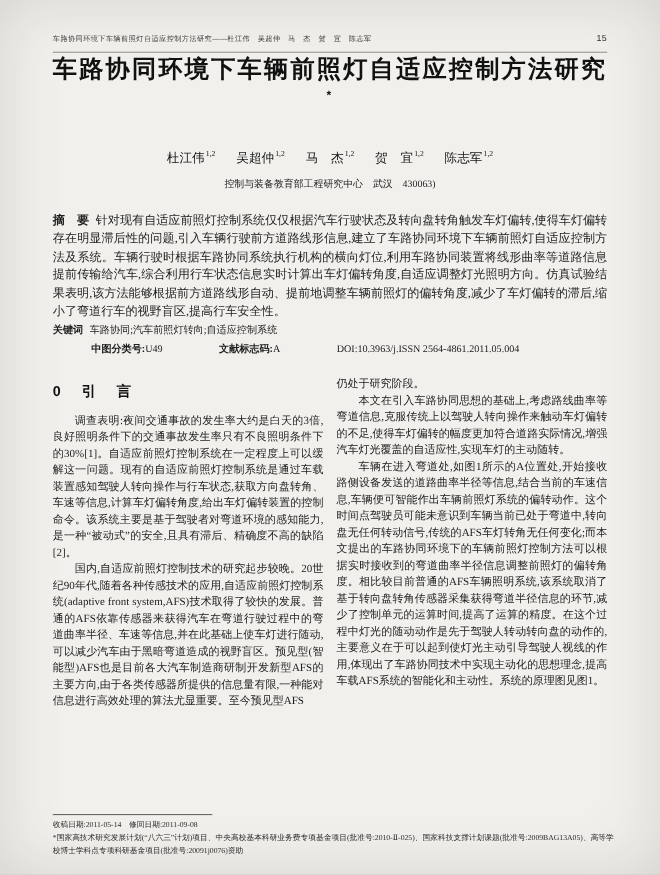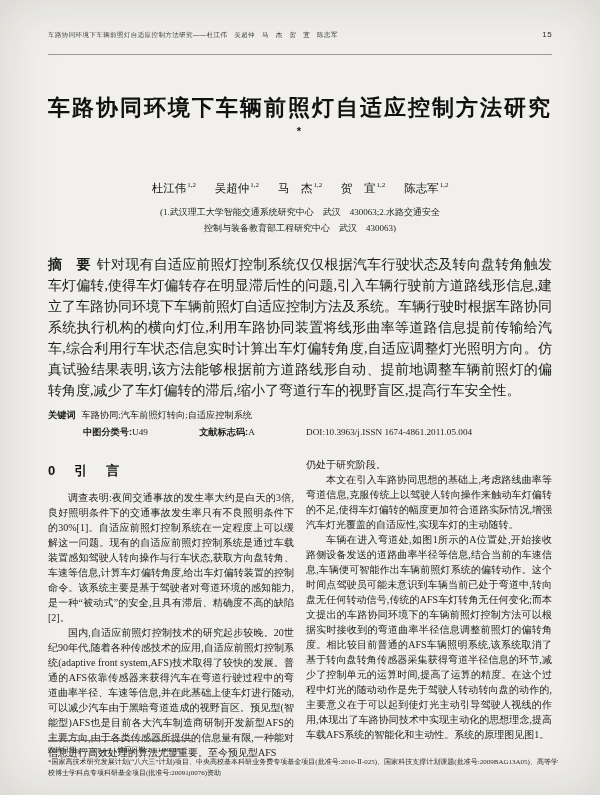--- a/index.html
+++ b/index.html
@@ -8,45 +8,45 @@
   .page {
     width:600px; height:795px; margin:0 auto; position:relative; overflow:hidden;
     background:#f1f0ec; color:#1c1c1c;
     box-shadow: inset 0 0 55px rgba(90,85,75,0.18);
   }
   .inner { padding:30px 48px 0 48px; }
 
   .running-head {
     display:flex; justify-content:space-between; align-items:baseline;
     font-size:6.5px; color:#3b3b3b; letter-spacing:0.4px;
-    border-bottom:1px solid #9a978f; padding-bottom:14px;
+    border-bottom:1px solid #9a978f; padding-bottom:7px;
     font-family:"Liberation Sans","DejaVu Sans",sans-serif;
   }
   .rh-page { font-size:8px; color:#2c2c2c; }
 
   .title {
-    margin-top:38px; text-align:center;
+    text-align:center;
     font-size:22px; font-weight:bold; letter-spacing:2px;
     font-family:"Liberation Sans","DejaVu Sans",sans-serif; color:#111;
   }
   .title sup { font-size:11px; }
 
   .authors { margin-top:32px; text-align:center; font-size:11.5px; color:#161616; }
   .author { margin:0 8px; white-space:nowrap; }
   .author sup { font-size:7px; margin-left:1px; }
 
   .affil { margin-top:10px; text-align:center; font-size:9px; color:#232323; line-height:1.55; }
   .affil + .affil { margin-top:2px; }
 
   .abstract-block {
-    margin-top:18px; font-size:14px; line-height:1.5;
+    margin-top:18px; font-size:11px; line-height:1.5;
     text-align:justify; color:#1e1e1e;
   }
   .lab { font-family:"Liberation Sans","DejaVu Sans",sans-serif; font-weight:bold; margin-right:6px; }
-  .kw-row { margin-top:8px; font-size:9.2px; text-align:justify; }
+  .kw-row { margin-top:2px; font-size:9.2px; text-align:justify; }
   .meta-row { margin-top:4px; font-size:9.2px; }
   .meta-row b { font-family:"Liberation Sans","DejaVu Sans",sans-serif; }
   .meta-item { margin-right:14px;padding-left:35px; }
 
   .columns {
     margin-top:18px; display:flex; gap:12px;
     font-size:10px; line-height:1.5; text-align:justify;
     height:372px; overflow:hidden;justify-content:center;
   }
   .col { flex:1 1 0; min-width:0; }
@@ -77,31 +77,30 @@
     <h1 class="title"><span>车路协同环境下车辆前照灯自适应控制方法研究</span><sup>*</sup></h1>
 
     <div class="authors">
       <span class="author"><span>杜江伟</span><sup>1,2</sup></span>
       <span class="author"><span>吴超仲</span><sup>1,2</sup></span>
       <span class="author"><span>马　杰</span><sup>1,2</sup></span>
       <span class="author"><span>贺　宜</span><sup>1,2</sup></span>
       <span class="author"><span>陈志军</span><sup>1,2</sup></span>
     </div>
 
-    <div class="affil">(1.武汉理工大学智能交通系统研究中心　武汉　430063;2.水路交通安全</div>
     <div class="affil">控制与装备教育部工程研究中心　武汉　430063)</div>
 
     <p class="abstract-block"><b class="lab">摘　要</b><span>针对现有自适应前照灯控制系统仅仅根据汽车行驶状态及转向盘转角触发车灯偏转,使得车灯偏转存在明显滞后性的问题,引入车辆行驶前方道路线形信息,建立了车路协同环境下车辆前照灯自适应控制方法及系统。车辆行驶时根据车路协同系统执行机构的横向灯位,利用车路协同装置将线形曲率等道路信息提前传输给汽车,综合利用行车状态信息实时计算出车灯偏转角度,自适应调整灯光照明方向。仿真试验结果表明,该方法能够根据前方道路线形自动、提前地调整车辆前照灯的偏转角度,减少了车灯偏转的滞后,缩小了弯道行车的视野盲区,提高行车安全性。</span></p>
 
     <p class="kw-row"><b class="lab">关键词</b><span>车路协同;汽车前照灯转向;自适应控制系统</span></p>
 
     <p class="meta-row">
       <span class="meta-item"><b>中图分类号:</b><span>U49</span></span>
       <span class="meta-item"><b>文献标志码:</b><span>A</span></span>
-      <span class="meta-item">DOI:10.3963/j.ISSN 1674-4861.2011.05.004</span>
+      <span class="meta-item">DOI:10.3963/j.ISSN 2564-4861.2011.05.004</span>
     </p>
 
     <div class="columns">
       <div class="col">
         <h2 class="sec">0　引　言</h2>
         <p>调查表明:夜间交通事故的发生率大约是白天的3倍,良好照明条件下的交通事故发生率只有不良照明条件下的30%[1]。自适应前照灯控制系统在一定程度上可以缓解这一问题。现有的自适应前照灯控制系统是通过车载装置感知驾驶人转向操作与行车状态,获取方向盘转角、车速等信息,计算车灯偏转角度,给出车灯偏转装置的控制命令。该系统主要是基于驾驶者对弯道环境的感知能力,是一种“被动式”的安全,且具有滞后、精确度不高的缺陷[2]。</p>
         <p>国内,自适应前照灯控制技术的研究起步较晚。20世纪90年代,随着各种传感技术的应用,自适应前照灯控制系统(adaptive front system,AFS)技术取得了较快的发展。普通的AFS依靠传感器来获得汽车在弯道行驶过程中的弯道曲率半径、车速等信息,并在此基础上使车灯进行随动,可以减少汽车由于黑暗弯道造成的视野盲区。预见型(智能型)AFS也是目前各大汽车制造商研制开发新型AFS的主要方向,由于各类传感器所提供的信息量有限,一种能对信息进行高效处理的算法尤显重要。至今预见型AFS</p>
       </div>
       <div class="col">
         <p class="noind">仍处于研究阶段。</p>

